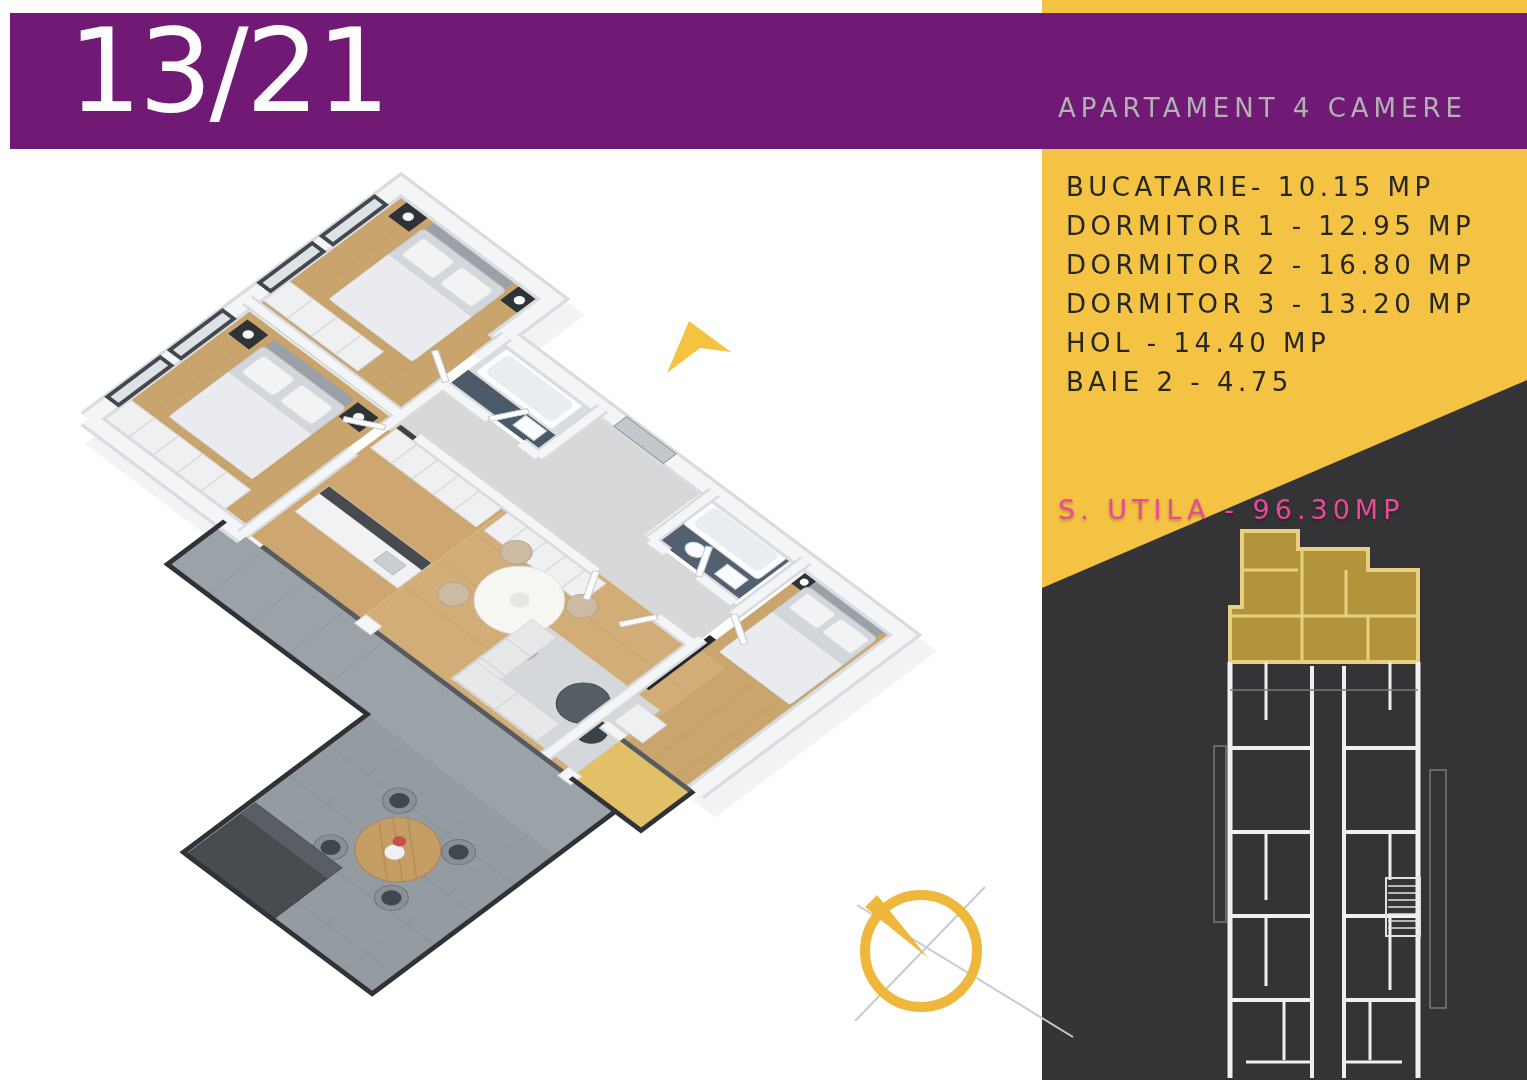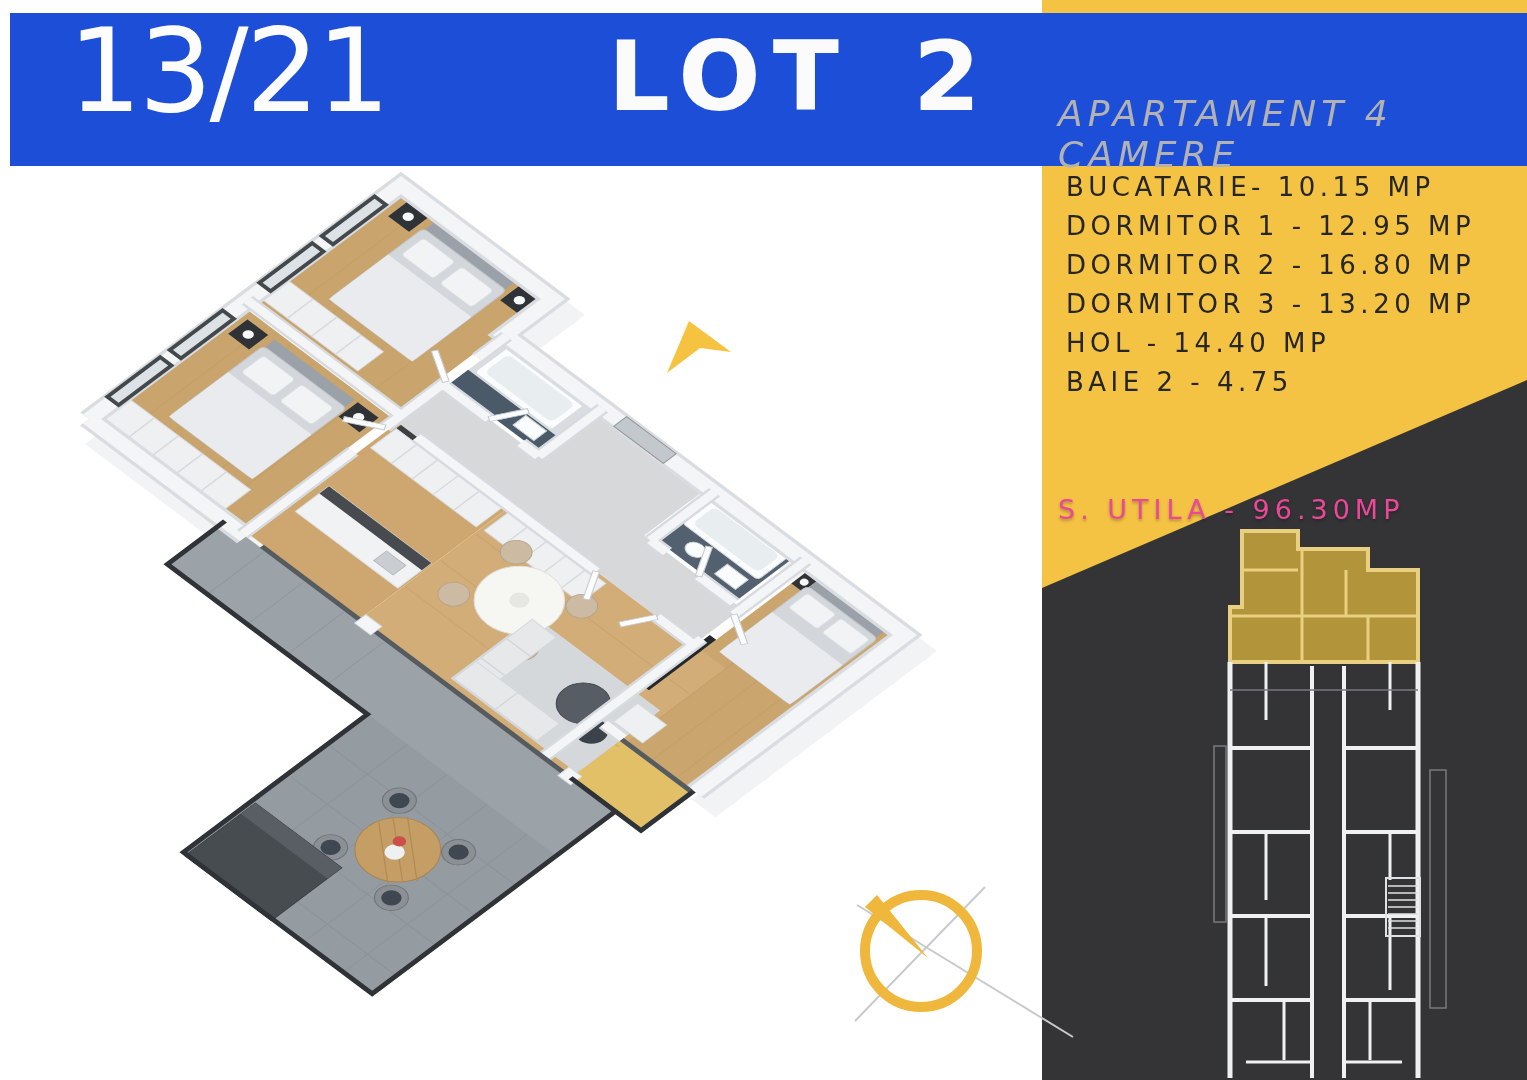--- a/index.html
+++ b/index.html
@@ -3,27 +3,27 @@
 <meta charset="utf-8">
 <style>
   html,body{margin:0;padding:0;background:#fff;}
   .canvas{position:relative;width:1527px;height:1080px;background:#ffffff;overflow:hidden;
           font-family:"DejaVu Sans",sans-serif;}
   
   .sidebar-accent{position:absolute;left:1042px;top:0;width:485px;height:1080px;background:#F4C343;}
   .sidebar-dark{position:absolute;left:1042px;top:0;width:485px;height:1080px;background:#343436;
                 clip-path:polygon(0 588px,485px 380px,485px 1080px,0 1080px);}
   
-  .header-bar{position:absolute;left:10px;top:13px;width:1517px;height:153px;background:#1d4ed8;}
+  .header-bar{position:absolute;left:10px;top:13px;width:1517px;height:136px;background:#701a75;}
   .page-number{position:absolute;left:58px;top:-4px;font-size:116px;line-height:124px;
                letter-spacing:-3px;color:#fdfdfd;font-weight:400;}
   .lot-title{position:absolute;left:598px;top:4px;font-size:97px;line-height:120px;font-weight:bold;
              letter-spacing:12px;color:#fbfbfb;}
   .lot-number{display:inline-block;margin-left:62px;}
-  .subtitle{position:absolute;left:1048px;top:80px;font-size:36px;letter-spacing:5px;color:#b2b2b2;font-style:italic;}
+  .subtitle{position:absolute;left:1048px;top:80px;font-size:26px;letter-spacing:5px;color:#b2b2b2;}
   
   .room-list{position:absolute;left:1058px;top:168px;color:#262626;}
   .room-line{height:39px;line-height:39px;font-size:26px;letter-spacing:4.5px;white-space:nowrap;margin-left:8px;}
   .summary{position:absolute;left:1058px;top:490px;color:#ec4899;
            text-shadow:0 2px 3px rgba(0,0,0,.28);}
   .summary-line{height:40px;line-height:40px;font-size:27px;letter-spacing:5px;white-space:nowrap;}
   .scene{position:absolute;left:0;top:0;}
 </style>
 </head>
 <body>
@@ -249,21 +249,20 @@
       <g stroke="#77797d" stroke-width="1.5" fill="none">
         <rect x="1430" y="770" width="16" height="238"></rect>
         <rect x="1214" y="746" width="12" height="176"></rect>
         <path d="M1230,690 H1418"></path>
       </g>
     </g>
   </svg>
 
   <div class="header-bar">
     <div class="page-number">13/21</div>
-    <div class="lot-title"><span>LOT</span><span class="lot-number">2</span></div>
     <div class="subtitle">APARTAMENT 4 CAMERE</div>
   </div>
 
   <div class="room-list">
     <div class="room-line">BUCATARIE- 10.15 MP</div>
     <div class="room-line">DORMITOR 1 - 12.95 MP</div>
     <div class="room-line">DORMITOR 2 - 16.80 MP</div>
     <div class="room-line">DORMITOR 3 - 13.20 MP</div>
     <div class="room-line">HOL - 14.40 MP</div>
     <div class="room-line">BAIE 2 - 4.75</div>

